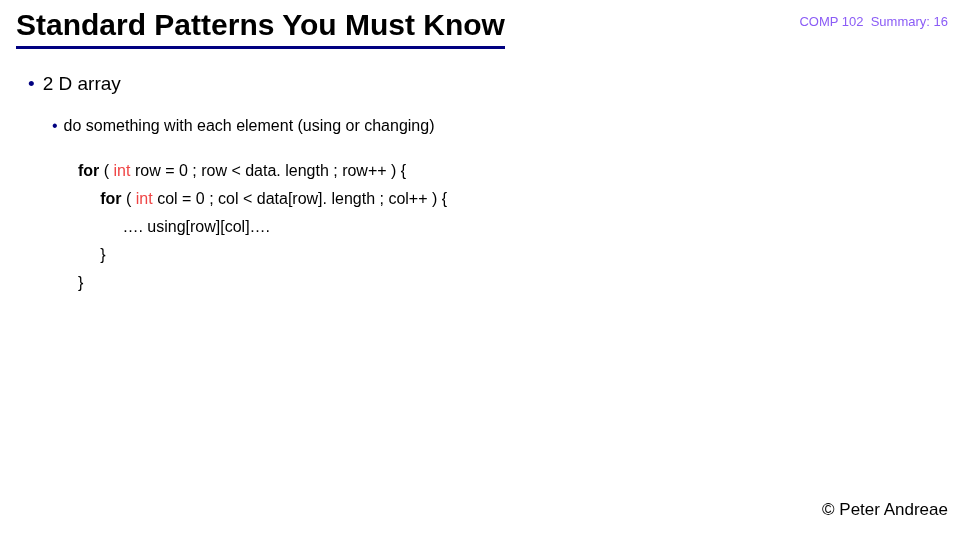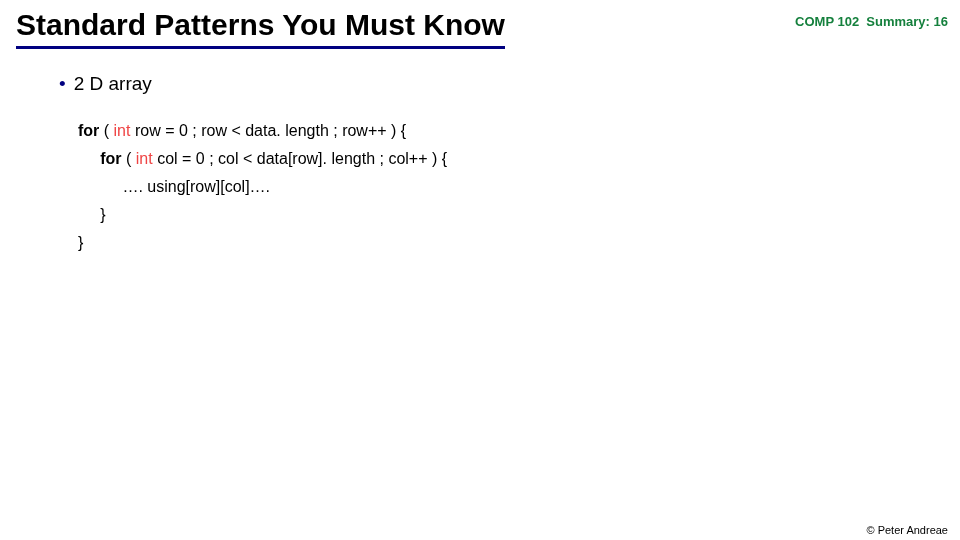--- a/index.html
+++ b/index.html
@@ -19,33 +19,31 @@
     }
     .title {
       font-size: 30px;
       font-weight: bold;
       color: #000000;
       border-bottom: 3px solid #000080;
       padding-bottom: 4px;
     }
     .course-info {
       font-size: 13px;
-      color: #15803d;
+      color: #8b5cf6;
       padding-top: 6px;
       white-space: pre;
-      font-weight: bold;
     }
     .content {
       padding: 24px 12px 0 28px;
     }
     .bullet-1 {
       font-size: 19px;
       color: #000000;
       margin-bottom: 22px;
-      margin-left: 31px;
     }
     .bullet-1 .dot {
       color: #000080;
       margin-right: 8px;
     }
     .bullet-2 {
       font-size: 16px;
       color: #000000;
       margin-left: 24px;
       margin-bottom: 22px;
@@ -59,39 +57,42 @@
       font-size: 16px;
       color: #000000;
       margin-left: 50px;
       line-height: 1.75;
       white-space: pre;
     }
     .code-block .kw-for { font-weight: bold; text-align: center; }
     .code-block .kw-int { color: #ef4444; }
     .footer {
       position: absolute;
-      bottom: 4px;
+      bottom: 20px;
       right: 12px;
-      font-size: 11px;
+      font-size: 17px;
       color: #000000;
       margin-top: 30px;
     }
   </style>
 </head>
 <body>
 
 <div class="header">
   <div class="title">Standard Patterns You Must Know</div>
   <div class="course-info">COMP 102  Summary: 16</div>
 </div>
 
 <div class="content">
   <div class="bullet-1">
     <span class="dot">•</span><span>2 D array</span>
   </div>
+  <div class="bullet-2">
+    <span class="dot">•</span><span>do something with each element (using or changing)</span>
+  </div>
   <div class="code-block"><span class="kw-for">for</span><span> ( </span><span class="kw-int">int</span><span> row = 0 ; row &lt; data. length ; row++ ) {</span>
      <span class="kw-for">for</span><span> ( </span><span class="kw-int">int</span><span> col = 0 ; col &lt; data[row]. length ; col++ ) {</span>
           <span>…. using[row][col]….</span>
      <span>}</span>
 <span>}</span></div>
 </div>
 
 <div class="footer">© Peter Andreae</div>
 
 </body></html>

